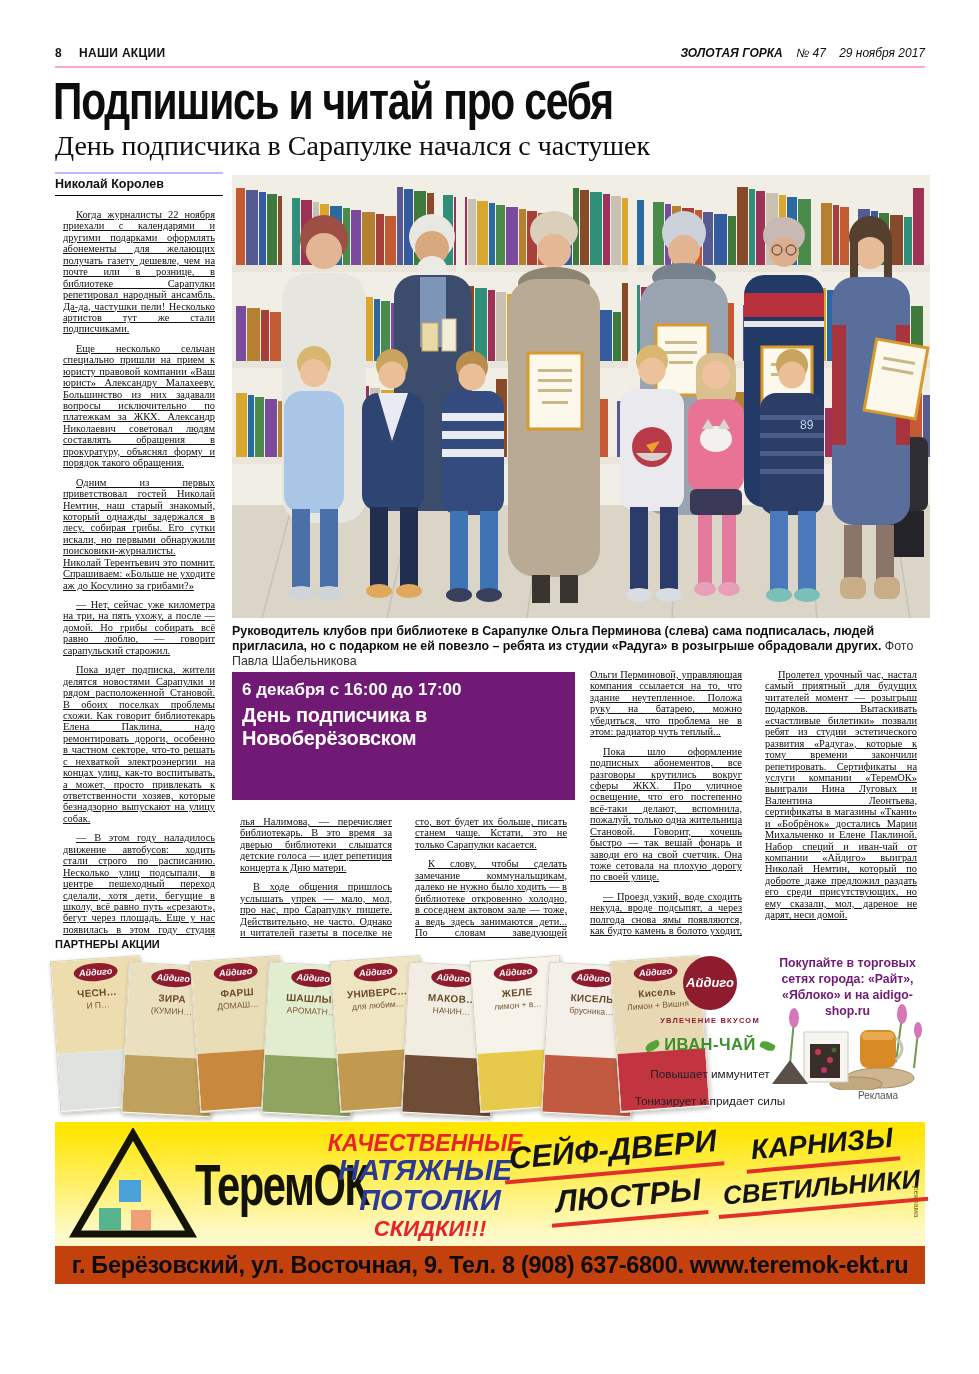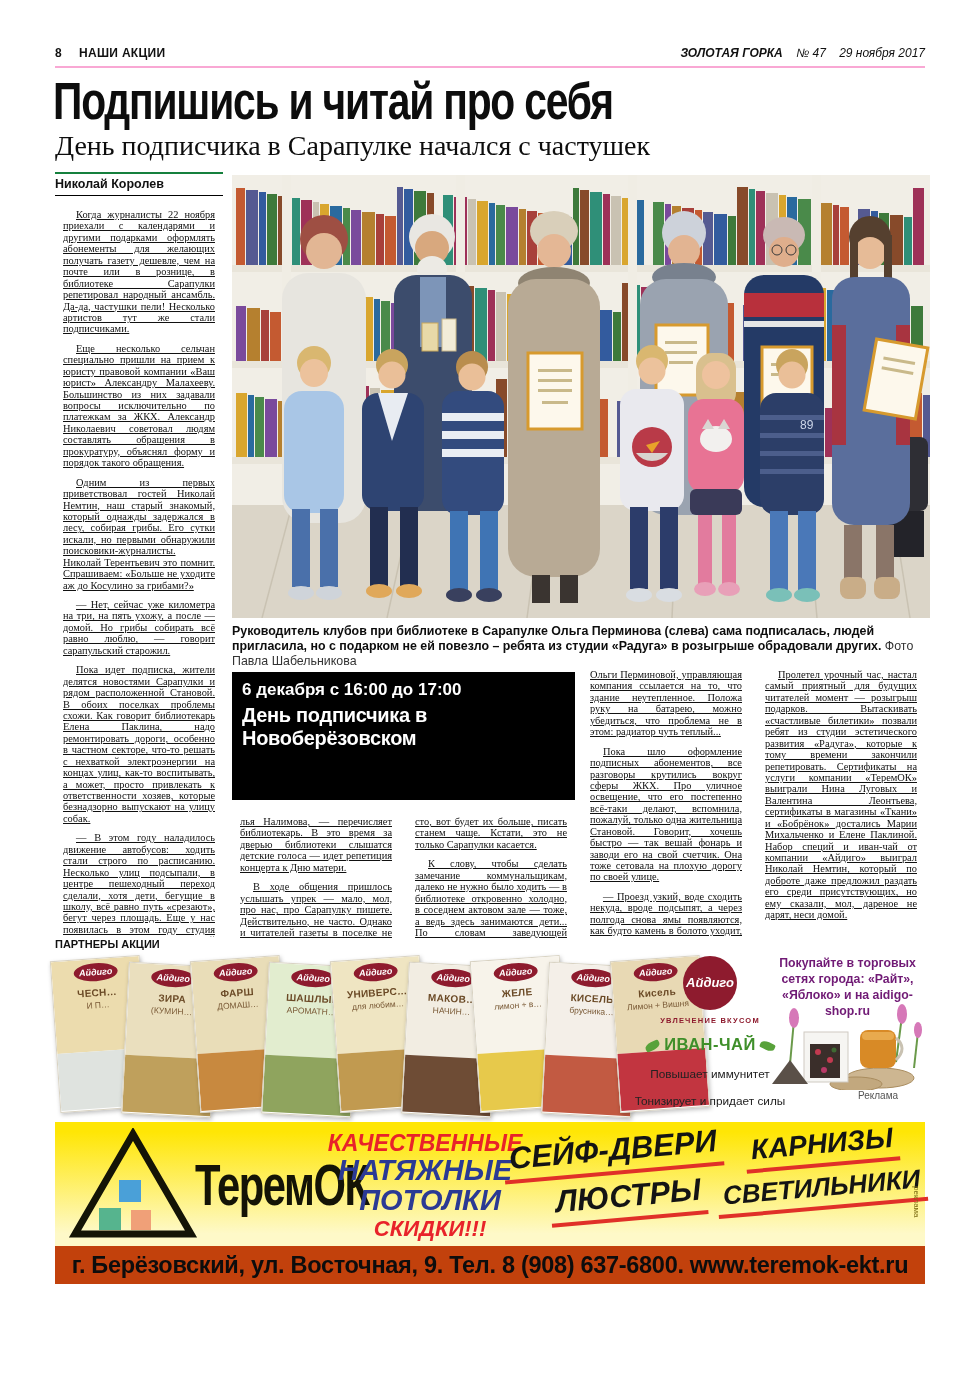--- a/index.html
+++ b/index.html
@@ -13,38 +13,38 @@
   .hdr-left .sec{font-weight:700;letter-spacing:.3px;}
   .hdr-right{position:absolute;right:0;top:0;}
   .hdr-right span{margin-left:10px;font-style:italic;}
   .hdr-right .paper{font-weight:700;}
   
   .headline{position:absolute;left:53px;top:72px;width:900px;white-space:nowrap;}
   .headline span{display:inline-block;transform:scaleX(.8);transform-origin:left;
        font-family:"Liberation Sans",sans-serif;font-weight:700;font-size:51px;letter-spacing:-1.5px;color:#0d0d0d;}
   .subhead{position:absolute;left:55px;top:130px;width:900px;font-size:28px;color:#0d0d0d;}
   
-  .author{position:absolute;left:55px;top:172px;width:168px;border-top:2px solid #15803d;border-bottom:1px solid #000;
+  .author{position:absolute;left:55px;top:172px;width:168px;border-top:2px solid #c4b5fd;border-bottom:1px solid #000;
        padding:3px 0 4px;font-family:"Liberation Sans",sans-serif;font-weight:700;font-size:12.5px;}
   .textcol{position:absolute;overflow:hidden;font-size:10.4px;line-height:1.1;text-align:justify;}
   .textcol p{margin:8px;text-indent:13px;text-decoration:underline;}
   .textcol.cont p:first-of-type{text-indent:0;}
   .col1{left:55px;top:201px;width:168px;height:736px;}
   .col2{left:232px;top:808px;width:168px;height:130px;}
   .col3{left:407px;top:808px;width:168px;height:130px;}
   .col4{left:582px;top:661px;width:168px;height:277px;}
   .col5{left:757px;top:661px;width:168px;height:277px;}
   
   .photo{position:absolute;left:232px;top:175px;width:698px;height:443px;overflow:hidden;background:#efece4;}
   .caption{position:absolute;left:232px;top:624px;width:694px;font-family:"Liberation Sans",sans-serif;
        font-size:12.4px;line-height:1.2;color:#0d0d0d;}
   .caption .cap-b{font-weight:700;}
   .caption .cap-credit{font-weight:400;color:#333;}
   
-  .redbox{position:absolute;left:232px;top:672px;width:343px;height:128px;background:#000000;color:#fff;
+  .redbox{position:absolute;left:232px;top:672px;width:343px;height:128px;background:#701a75;color:#fff;
        font-family:"Liberation Sans",sans-serif;box-sizing:border-box;padding:8px 10px 6px;}
   .rb-date{font-weight:700;font-size:17px;}
   .rb-title{font-weight:700;font-size:20px;margin-top:4px;letter-spacing:-.3px;}
   .rb-body{margin-top:6px;font-size:12.2px;line-height:1.18;text-align:justify;text-indent:22px;}
   
   .partners-h{position:absolute;left:55px;top:938px;font-family:"Liberation Sans",sans-serif;font-weight:700;font-size:11px;text-align:center;}
   .packets{position:absolute;left:55px;top:958px;width:620px;height:168px;display:flex;align-items:flex-start;}
   .packet{width:88px;height:150px;margin-left:-20px;box-shadow:1px 2px 4px rgba(0,0,0,.25);
        border:1px solid #d8d2c2;background:#fff;flex:0 0 auto;overflow:hidden;}
   .packet:first-of-type{margin-left:0;}

